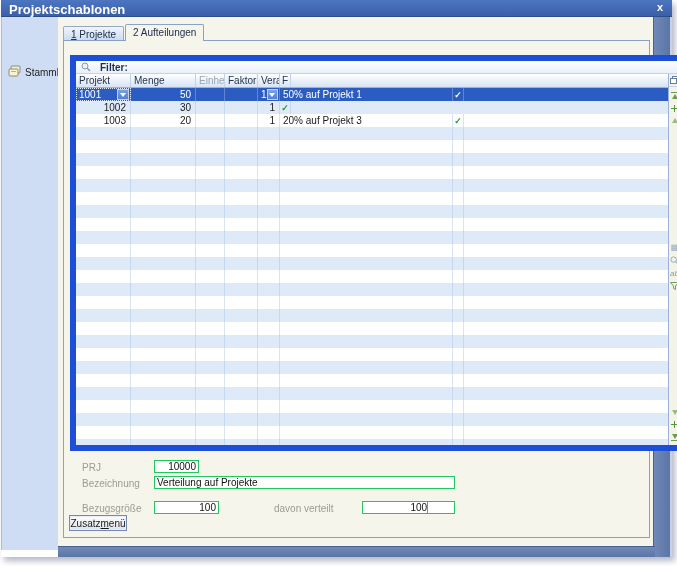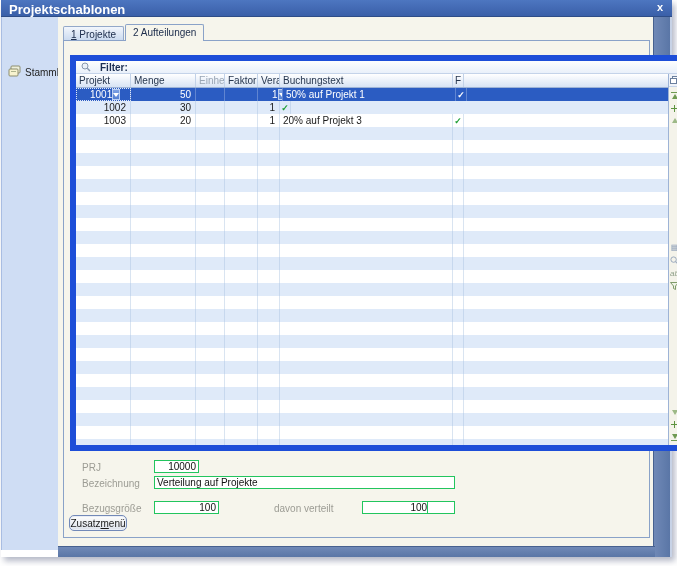--- a/index.html
+++ b/index.html
@@ -65,21 +65,21 @@
   .row.sel .cell { color:#fff; border-right-color:rgba(255,255,255,.25); }
 
   .c-projekt{width:55px}.c-menge{width:65px}.c-einheit{width:29px}.c-faktor{width:33px}
   .c-vera{width:22px}.c-text{width:173px}.c-f{width:11px}.c-fill{flex:1;border-right:none!important}
   .num { text-align:right; padding-right:4px; }
   .c-text { padding-left:3px; }
   .c-f { text-align:center; padding:0!important; }
   .check { color:#1d9e33; font-size:9px; font-weight:bold; line-height:13px; }
   .row.sel .check { color:#fff; }
 
-  .cell.editor { display:flex; align-items:center; justify-content:space-between; padding:0 12px; }
+  .cell.editor { display:flex; align-items:center; justify-content:space-between; padding:0 1px; }
   .cell.editor .ed-text { color:#fff; padding-left:2px; }
   .cell.editor.focus { outline:1px dotted #dfe8fa; outline-offset:-1px; }
   .dd { width:12px; height:11px; background:linear-gradient(#7da1e4,#5480d2);
         border:1px solid #bcd0f2; display:flex; align-items:center; justify-content:center; }
   .dd-tri { width:0; height:0; border-left:3px solid transparent; border-right:3px solid transparent;
             border-top:4px solid #fff; }
 
   
   .vstrip { position:absolute; right:0; top:13px; bottom:0; width:12px;
             border-left:1px solid #9db3d6; background:#f4f3ea;
@@ -101,21 +101,21 @@
   .midgrp { display:flex; flex-direction:column; align-items:center; gap:4px; color:#8fa0b8; }
   .glyph { font-size:8px; line-height:9px; color:#92a3ba; }
   .glyph.ab { font-style:italic; color:#8fa08a; }
 
   
   .flabel-form { position:absolute; color:#9c9c94; }
   .field { position:absolute; height:13px; border:1px solid #22c55e; background:#fff;
            font-family:"Liberation Sans",sans-serif; font-size:10px; padding:0 2px; color:#111; }
   .field.num { text-align:right; }
   .btn { position:absolute; left:5px; top:474px; width:58px; height:16px;
-         border:1px solid #7289b8; border-radius:5px;
+         border:1px solid #7289b8; border-radius:0;
          background:linear-gradient(#fefefd,#dde2eb); font-size:10px; color:#1a1a1a;
          display:flex; align-items:center; justify-content:center; cursor:default;
          box-shadow:0 0 0 1px #e9edf5 inset; }
 </style>
 </head>
 <body>
 
 <div class="stage">
   <div class="window">
 
@@ -160,21 +160,20 @@
             <span class="flabel">Filter:</span>
           </div>
 
           <div class="grid">
             <div class="hdr">
               <div class="cell c-projekt">Projekt</div>
               <div class="cell c-menge">Menge</div>
               <div class="cell c-einheit dim">Einheit</div>
               <div class="cell c-faktor">Faktor</div>
               <div class="cell c-vera">Vera</div>
-              <div class="cell c-text">Buchungstext</div>
               <div class="cell c-f">F</div>
               <div class="cell c-fill"></div>
             </div>
             <div>
                 <div class="row sel">
                   <div class="cell c-projekt num editor focus">
                     <span class="ed-text">1001</span>
                     <span class="dd">
                       <span class="dd-tri"></span>
                     </span>

